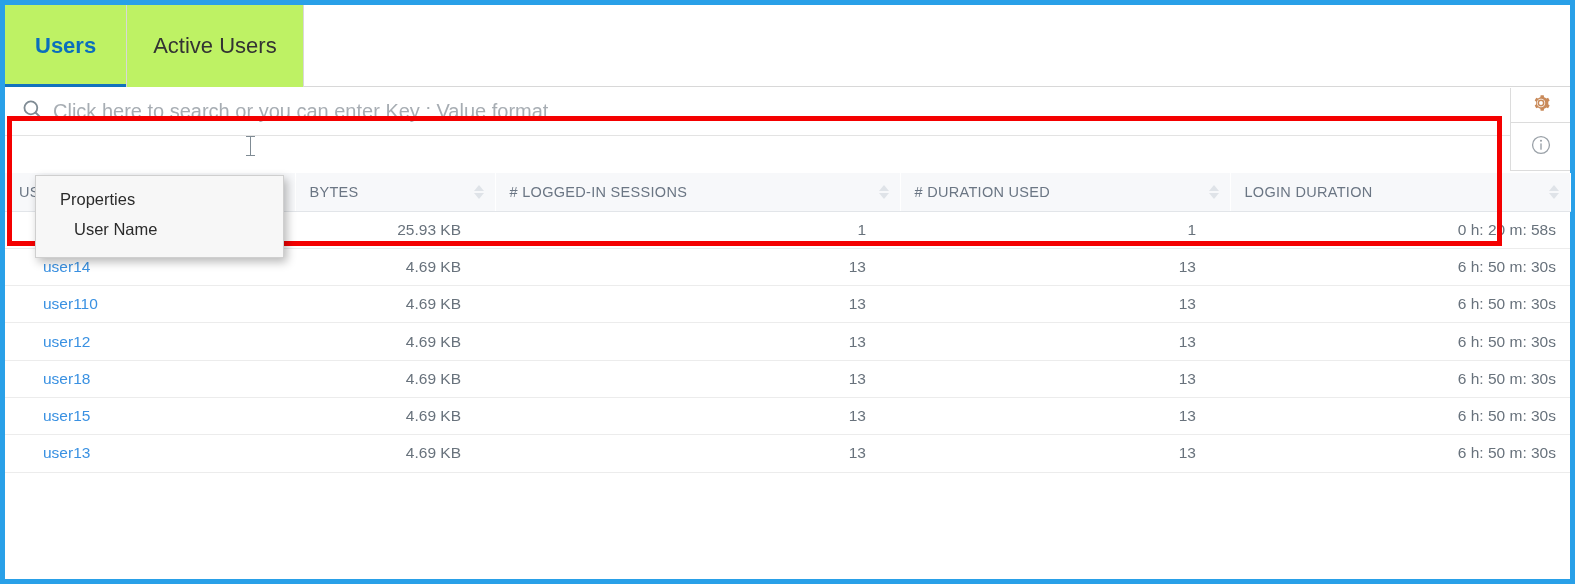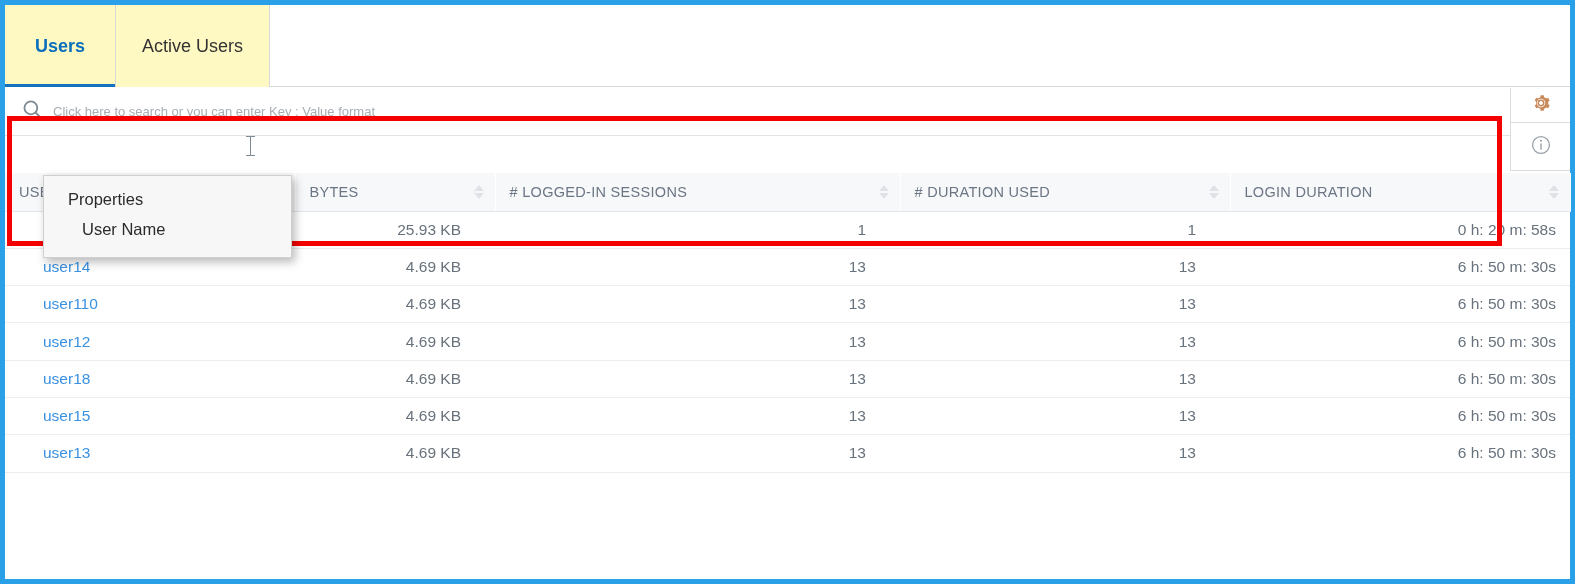--- a/index.html
+++ b/index.html
@@ -27,23 +27,23 @@
     border-bottom: 1px solid #d8d8d8;
     display: flex;
     align-items: stretch;
   }
   .tab {
     height: 82px;
     padding: 0 26px;
     display: flex;
     align-items: center;
     justify-content: flex-start;
-    font-size: 18px;
+    font-size: 22px;
     color: #333333;
-    background: #fef9c3;
+    background: #bef264;
     border-right: 1px solid #d8d8d8;
     cursor: pointer;
     position: relative;
   }
   .tab.first { border-left: none; padding: 0 30px; }
   .tab.active {
     color: #0a6ebd;
     font-weight: bold;
   }
   .tab.active::after {
@@ -86,21 +86,21 @@
     border-bottom: 1px solid #e3e3e3;
     display: flex;
     align-items: center;
     padding-left: 16px;
   }
   #search-icon { flex: 0 0 auto; margin-right: 9px; display: block; }
   #search-input {
     border: none;
     outline: none;
     font-family: "Liberation Sans", sans-serif;
-    font-size: 13px;
+    font-size: 20px;
     color: #3b82f6;
     background: transparent;
     width: 900px;
     height: 30px;
   }
   #search-input::placeholder { color: #a7adb3; opacity: 1; }
 
   
   #text-caret {
     position: absolute;
@@ -182,21 +182,21 @@
     left: 2px; top: 111px;
     width: 1495px; height: 130px;
     border: 5px solid #f40000;
     pointer-events: none;
     z-index: 20;
   }
 
   
   #suggestion-panel {
     position: absolute;
-    left: 38px; top: 170px;
+    left: 30px; top: 170px;
     width: 249px;
     background: #f7f7f7;
     border: 1px solid #cfcfcf;
     box-shadow: 3px 4px 9px rgba(0,0,0,0.28);
     z-index: 30;
     padding: 9px 0 12px 0;
   }
   #suggestion-header {
     font-size: 16.5px;
     color: #2b2b2b;

